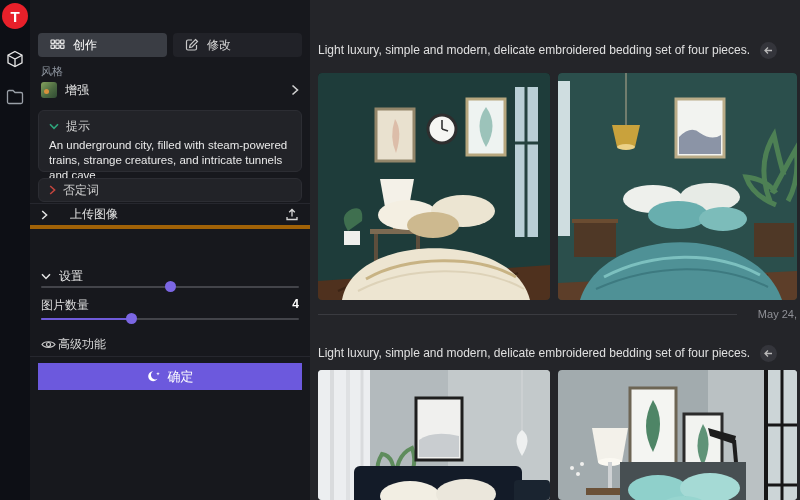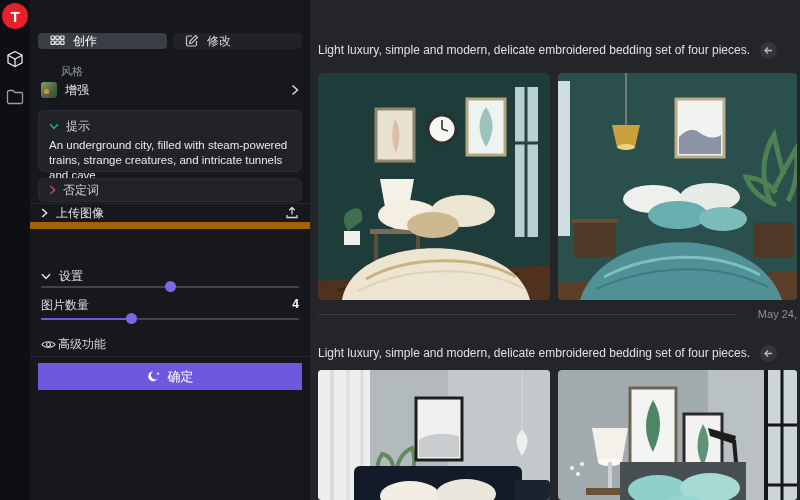--- a/index.html
+++ b/index.html
@@ -5,37 +5,37 @@
   * { margin:0; padding:0; box-sizing:border-box; }
   html,body { width:800px; height:500px; overflow:hidden; background:#242529;
     font-family:"Liberation Sans", sans-serif; }
   .rail { position:absolute; left:0; top:0; width:30px; height:500px; background:#0d0f15; z-index:5; }
   .avatar { position:absolute; top:3px; left:2px; width:26px; height:26px; border-radius:50%;
     background:#e8202a; color:#fff; font-size:15px; font-weight:bold;
     display:flex; align-items:center; justify-content:center; }
   .rail-icon { position:absolute; left:0; width:30px; height:30px; display:flex; align-items:center; justify-content:center; }
   .panel { position:absolute; left:30px; top:0; width:280px; height:500px; background:#17181d; z-index:4; }
   .tabs { position:absolute; top:33px; left:8px; right:8px; display:flex; gap:6px; }
-  .tab { flex:1; height:16px; display:flex; align-items:center; gap:8px; padding-left:12px;
+  .tab { flex:1; height:24px; display:flex; align-items:center; gap:8px; padding-left:12px;
     border-radius:4px; font-size:12px; color:#d8d8d8; cursor:pointer; }
   .tab.active { background:#3a3d44; color:#fff; }
   .tab.inactive { background:#212228; }
-  .style-label { position:absolute; top:64px; left:11px; font-size:11px; color:#8f96a0;margin-left:20px; }
+  .style-label { position:absolute; top:64px; left:11px; font-size:11px; color:#8f96a0; }
   .style-row { position:absolute; top:80px; left:11px; right:11px; height:20px; display:flex; align-items:center; gap:8px; }
   .style-thumb { width:16px; height:16px; border-radius:3px;
     background:linear-gradient(135deg,#86a45e 0%,#4d6b42 55%,#2f4a33 100%); position:relative; }
   .style-thumb::after{ content:""; position:absolute; left:3px; top:7px; width:5px; height:5px; border-radius:50%; background:#d8913c; }
   .style-name { font-size:12px; color:#f0f0f0; flex:1; }
   .box { position:absolute; left:8px; right:8px; background:#222328; border:1px solid #2c2d33; border-radius:6px; }
   .prompt-box { top:110px; height:62px; }
   .box-head { display:flex; align-items:center; gap:7px; padding:7px 10px 3px 10px; font-size:12px; color:#cfcfcf; }
   .prompt-text { padding:0 10px; font-size:11.5px; color:#e9e9e9; line-height:15px; }
   .neg-box { top:178px; height:24px; display:flex; align-items:center; gap:7px; padding:0 10px; font-size:12px; color:#cfcfcf; }
   .upload-row { position:absolute; top:203px; left:0; right:0; height:26px; border-top:1px solid #26272e;
-    border-bottom:7px solid #a16207; display:flex; align-items:center; gap:8px; padding:0 11px; font-size:12px; color:#e4e4e4; }
+    border-bottom:4px solid #a16207; display:flex; align-items:center; gap:22px; padding:0 11px; font-size:12px; color:#e4e4e4; }
   .settings-head { position:absolute; top:232px; left:11px; display:flex; align-items:center; gap:8px; font-size:12px; color:#e4e4e4;margin-top:36px; }
   .aspect-row { position:absolute; top:252px; left:11px; right:11px; height:24px; display:flex; align-items:center; }
   .aspect-value { flex:1; text-align:center; font-size:12.5px; font-weight:bold; color:#fff; }
   .slider { position:absolute; left:11px; right:11px; height:12px; }
   .slider .track { position:absolute; top:5px; left:0; right:0; height:2px; background:#43444a; border-radius:1px; }
   .slider .fill { position:absolute; top:5px; left:0; height:2px; background:#6f5bd9; border-radius:1px; }
   .slider .thumb { position:absolute; top:0; width:11px; height:11px; border-radius:50%; background:#7b66e3; }
   .slider1 { top:281px; }
   .slider2 { top:313px; }
   .count-row { position:absolute; top:297px; left:11px; right:11px; display:flex; font-size:12px; color:#dcdcdc; }

